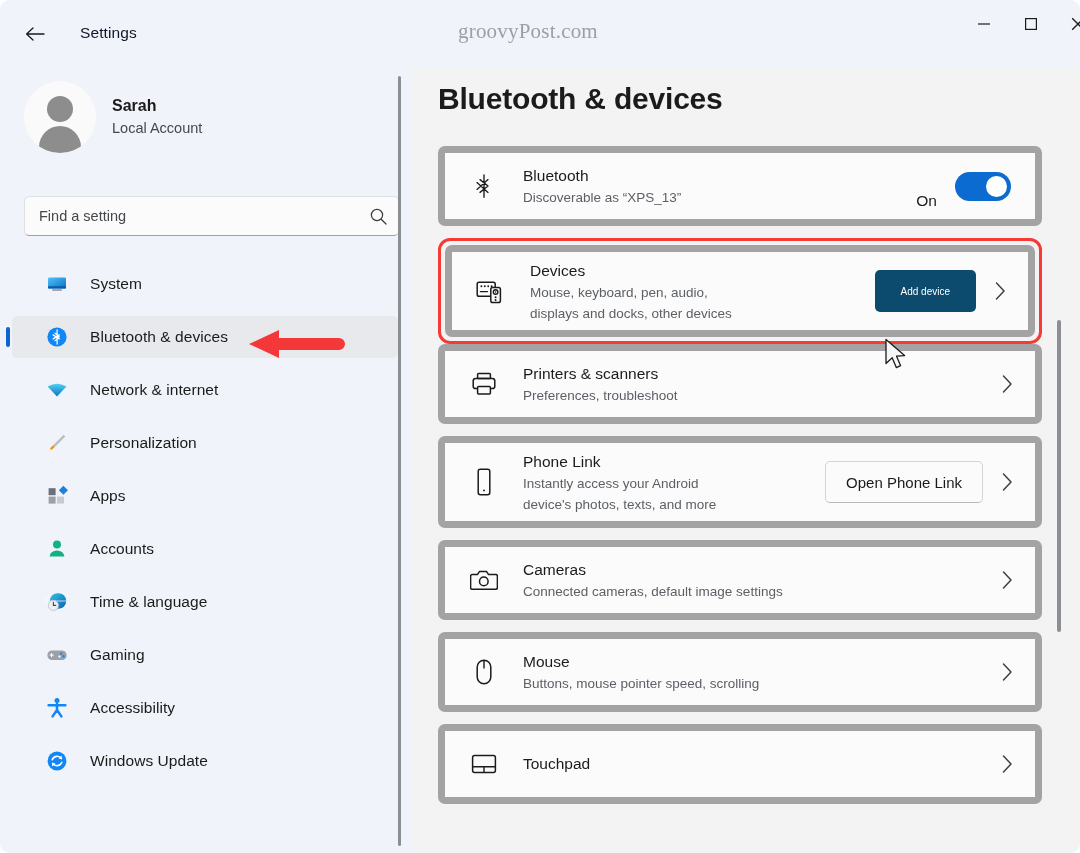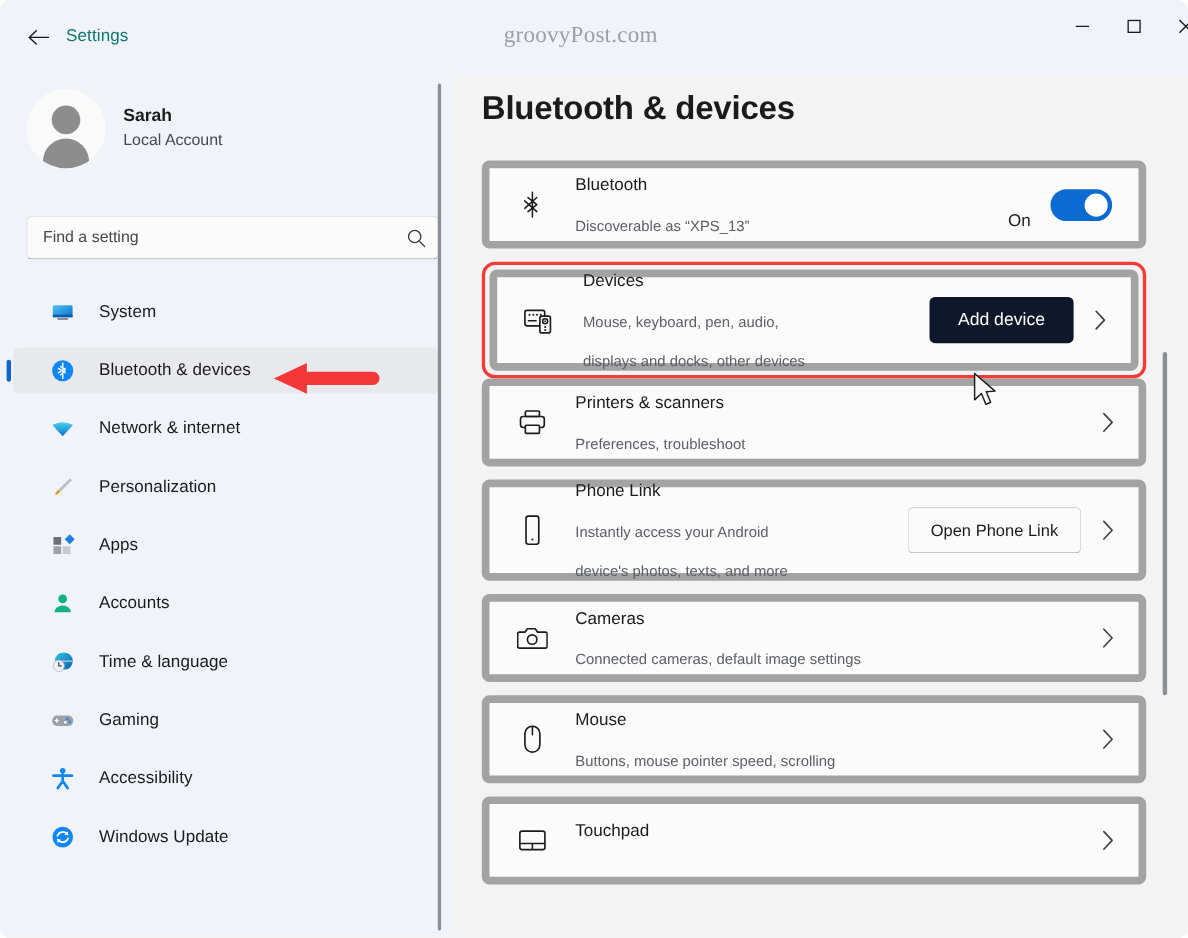--- a/index.html
+++ b/index.html
@@ -27,22 +27,22 @@
     display: flex; align-items: center;
   }
   #back-btn {
     position: absolute; left: 16px; top: 16px;
     width: 38px; height: 36px;
     display: flex; align-items: center; justify-content: center;
     border-radius: 5px; background: transparent;
   }
   #back-btn svg { display: block; }
   #title-text {
-    position: absolute; left: 60px; top: 24px;
-    font-size: 15.5px; color: #0f766e; letter-spacing: .1px;
+    position: absolute; left: 80px; top: 24px;
+    font-size: 15.5px; color: #0f172a; letter-spacing: .1px;
   }
   #watermark {
     position: absolute; left: 458px; top: 19px;
     font-family: "Liberation Serif", serif;
     font-size: 21px; color: #9aa0a8; letter-spacing: .2px;
   }
   .wctl {
     position: absolute; top: 0; width: 47px; height: 44px;
     display: flex; align-items: center; justify-content: center;
   }
@@ -154,21 +154,21 @@
     padding: 0 14px 0 22px;
   }
   .card + .card { margin-top: 12px; }
   .card-icon {
     width: 34px; flex: none;
     display: flex; align-items: center; justify-content: center;
     margin-right: 22px;
   }
   .card-text { flex: 1; min-width: 0; }
   .card-title { font-size: 15.5px; color: #1b1b1b; line-height: 21px; }
-  .card-sub { font-size: 13.5px; color: #5c6066; line-height: 19px; margin-top: 17px; }
+  .card-sub { font-size: 13.5px; color: #5c6066; line-height: 19px; margin-top: 2px; }
   .chev { width: 28px; flex: none; display: flex; align-items: center; justify-content: center; }
 
   .card-h74 { height: 80px; }
   .card-h88 { height: 92px; }
 
   
   #toggle-group { display: flex; align-items: center; gap: 18px; margin-right: 10px; }
   #toggle-state { font-size: 15.5px; color: #1b1b1b; margin-top: 30px; }
   #bt-toggle {
     width: 56px; height: 29px; border-radius: 15px;
@@ -185,23 +185,23 @@
     position: relative;
     border: 3px solid #f63a35;
     border-radius: 12px;
     margin-top: 12px;
     padding: 4px;
     background: #f3f3f3;
   }
   #devices-wrap .card { margin-top: 0; }
 
   #add-device-btn {
-    background: #0f172a; color: #ffffff;
+    background: #0c4a6e; color: #ffffff;
     font-family: "Liberation Sans", sans-serif;
-    font-size: 16px;
+    font-size: 10px;
     border: 0; border-radius: 5px;
     height: 42px; padding: 0 26px;
     margin-right: 10px; white-space: nowrap;
   }
   #open-phone-btn {
     background: #fbfbfb; color: #1b1b1b;
     font-family: "Liberation Sans", sans-serif;
     font-size: 15px;
     border: 1px solid #d2d4d8;
     border-bottom-color: #b5b8bd;

